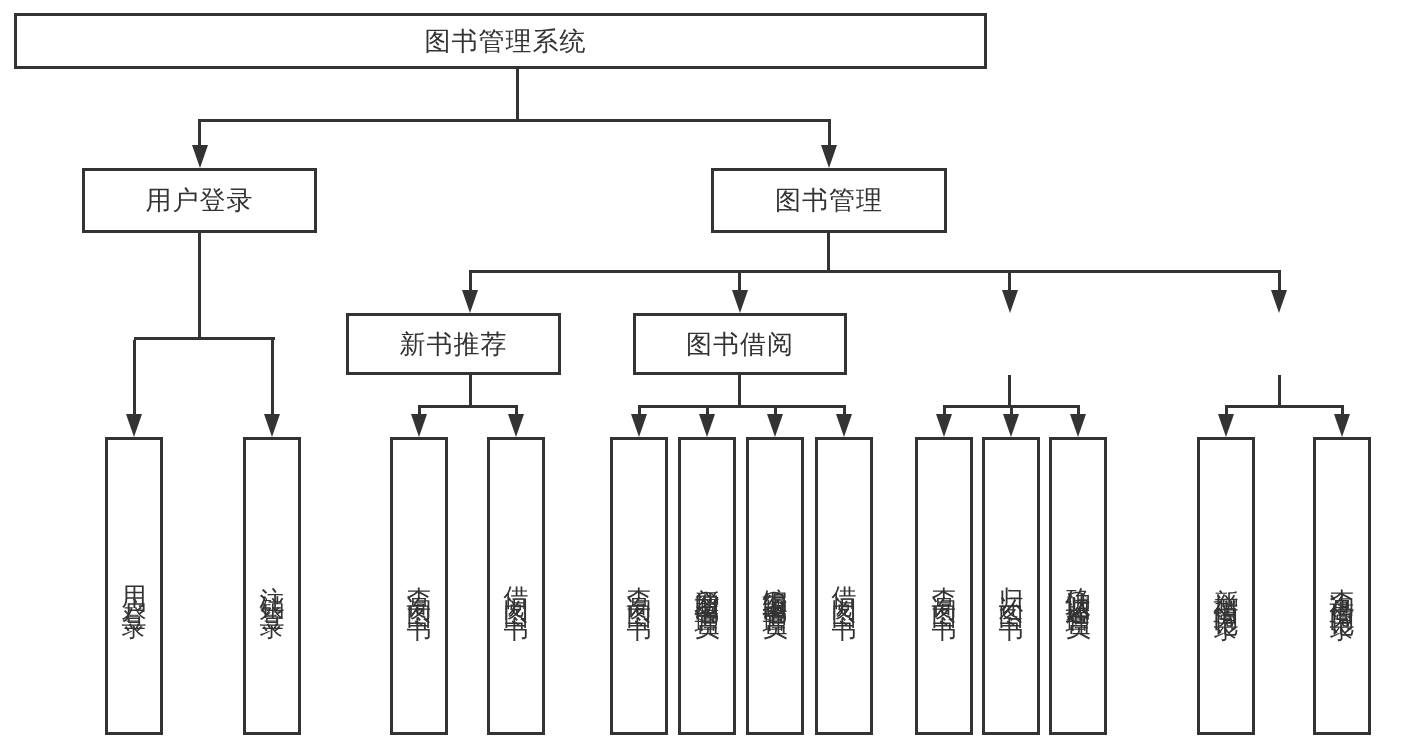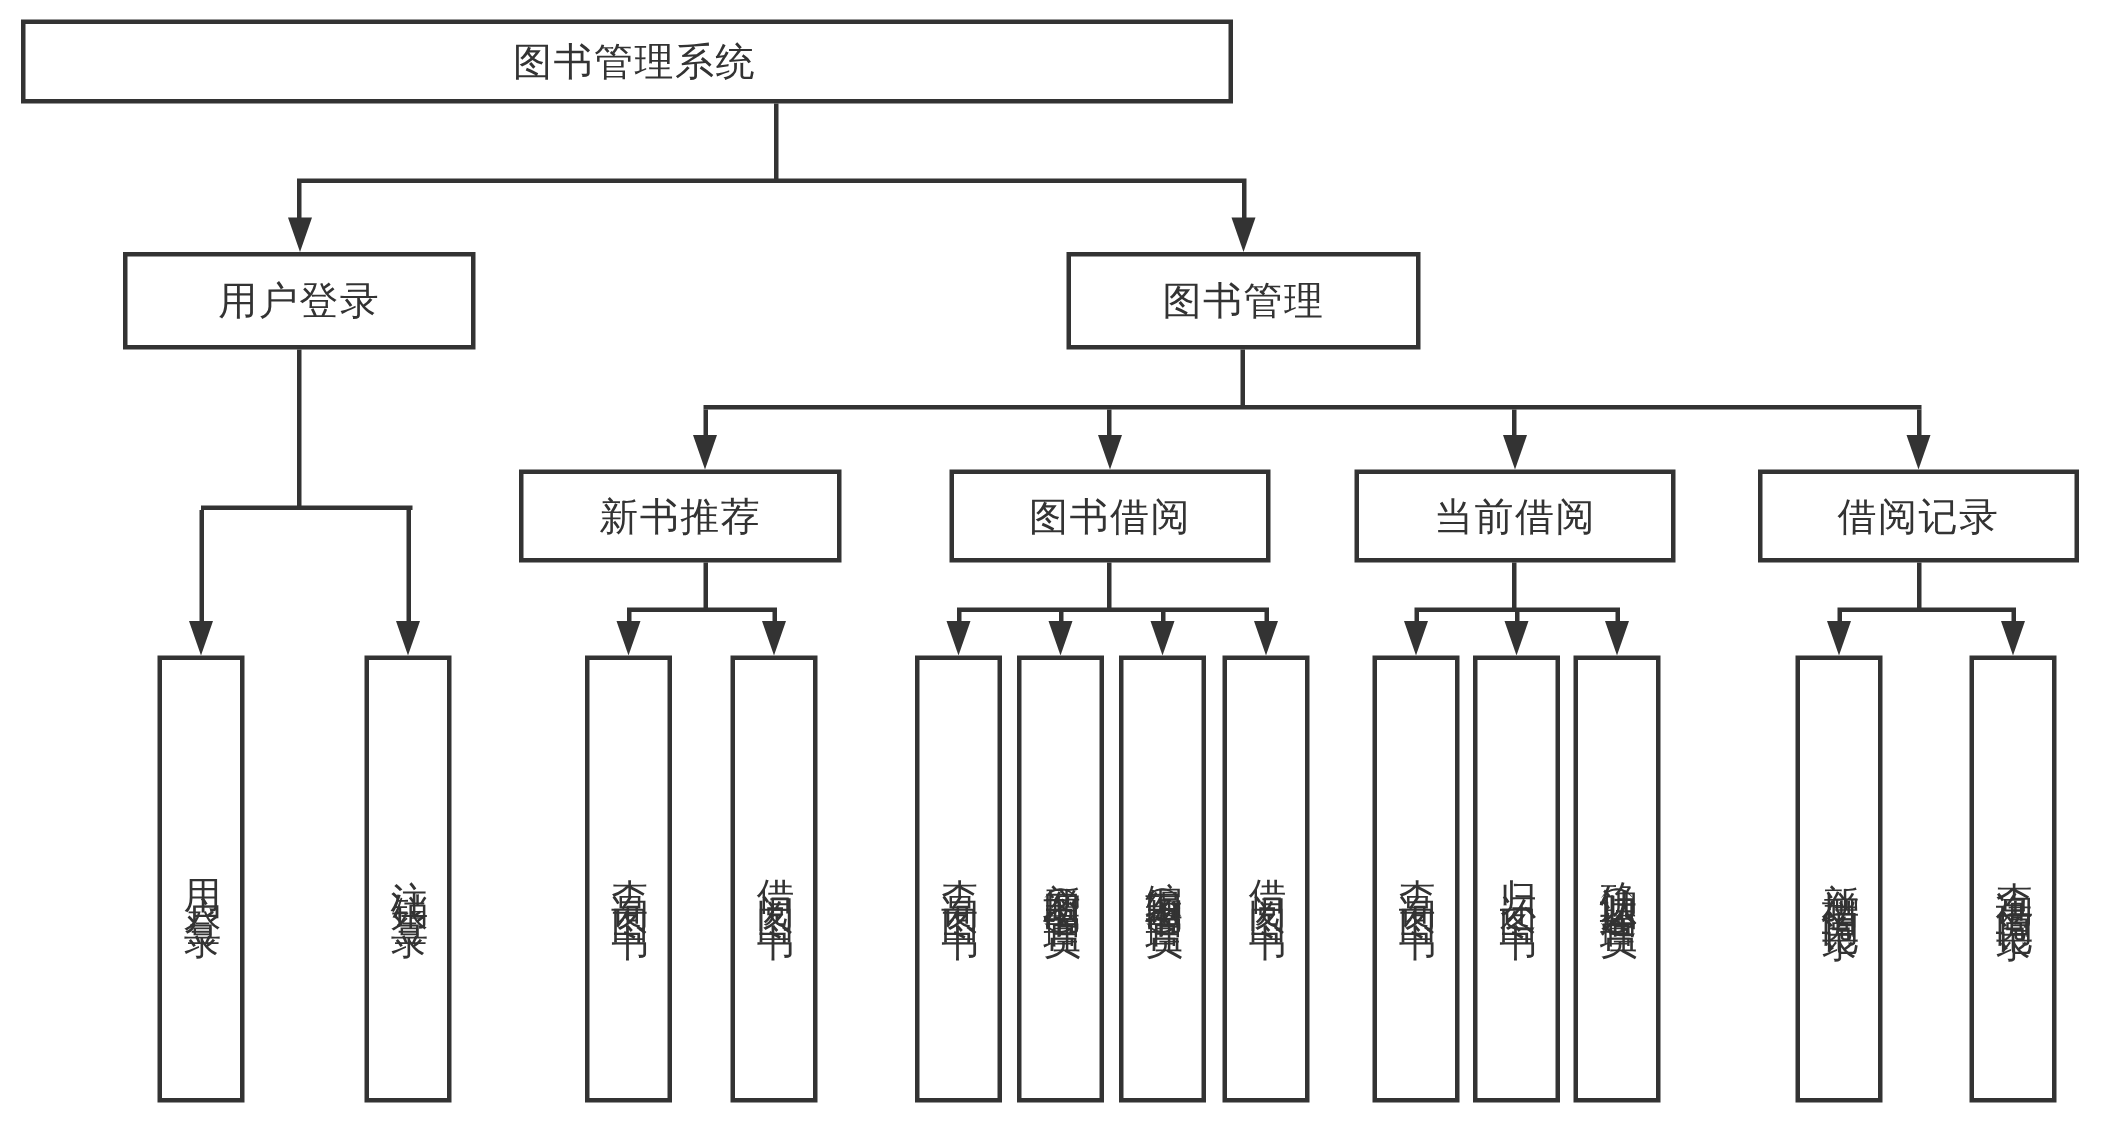--- a/index.html
+++ b/index.html
@@ -63,21 +63,21 @@
     color:var(--watermark);
     white-space:nowrap;
     z-index:5;
   }
 </style>
 </head>
 <body>
 
 <div class="canvas">
 
-  <div class="node" style="left:14px;top:13px;width:808px;height:56px;padding-left:10px;">
+  <div class="node" style="left:14px;top:13px;width:973px;height:56px;padding-left:10px;">
     <span>图书管理系统</span>
   </div>
 
   <div class="vl" style="left:516px;top:69px;height:52px;"></div>
   <div class="hl" style="left:198px;top:119px;width:633px;"></div>
   <div class="vl" style="left:198px;top:122px;height:24px;"></div>
   <div class="vl" style="left:828px;top:122px;height:24px;"></div>
   <div class="arr" style="left:192px;top:145px;"></div>
   <div class="arr" style="left:821px;top:145px;"></div>
 
@@ -104,26 +104,20 @@
   <div class="arr" style="left:462px;top:290px;"></div>
   <div class="arr" style="left:732px;top:290px;"></div>
   <div class="arr" style="left:1002px;top:290px;"></div>
   <div class="arr" style="left:1271px;top:290px;"></div>
 
   <div class="node" style="left:346px;top:313px;width:215px;height:62px;">
     <span>新书推荐</span>
   </div>
   <div class="node" style="left:633px;top:313px;width:214px;height:62px;">
     <span>图书借阅</span>
-  </div>
-  <div class="node" style="left:903px;top:313px;width:214px;height:62px;">
-    <span>当前借阅</span>
-  </div>
-  <div class="node" style="left:1172px;top:313px;width:214px;height:62px;">
-    <span>借阅记录</span>
   </div>
 
   <div class="vl" style="left:469px;top:375px;height:31px;"></div>
   <div class="hl" style="left:418px;top:405px;width:100px;"></div>
   <div class="vl" style="left:418px;top:408px;height:7px;"></div>
   <div class="vl" style="left:515px;top:408px;height:7px;"></div>
   <div class="arr" style="left:411px;top:414px;"></div>
   <div class="arr" style="left:508px;top:414px;"></div>
 
   <div class="vl" style="left:738px;top:375px;height:31px;"></div>

